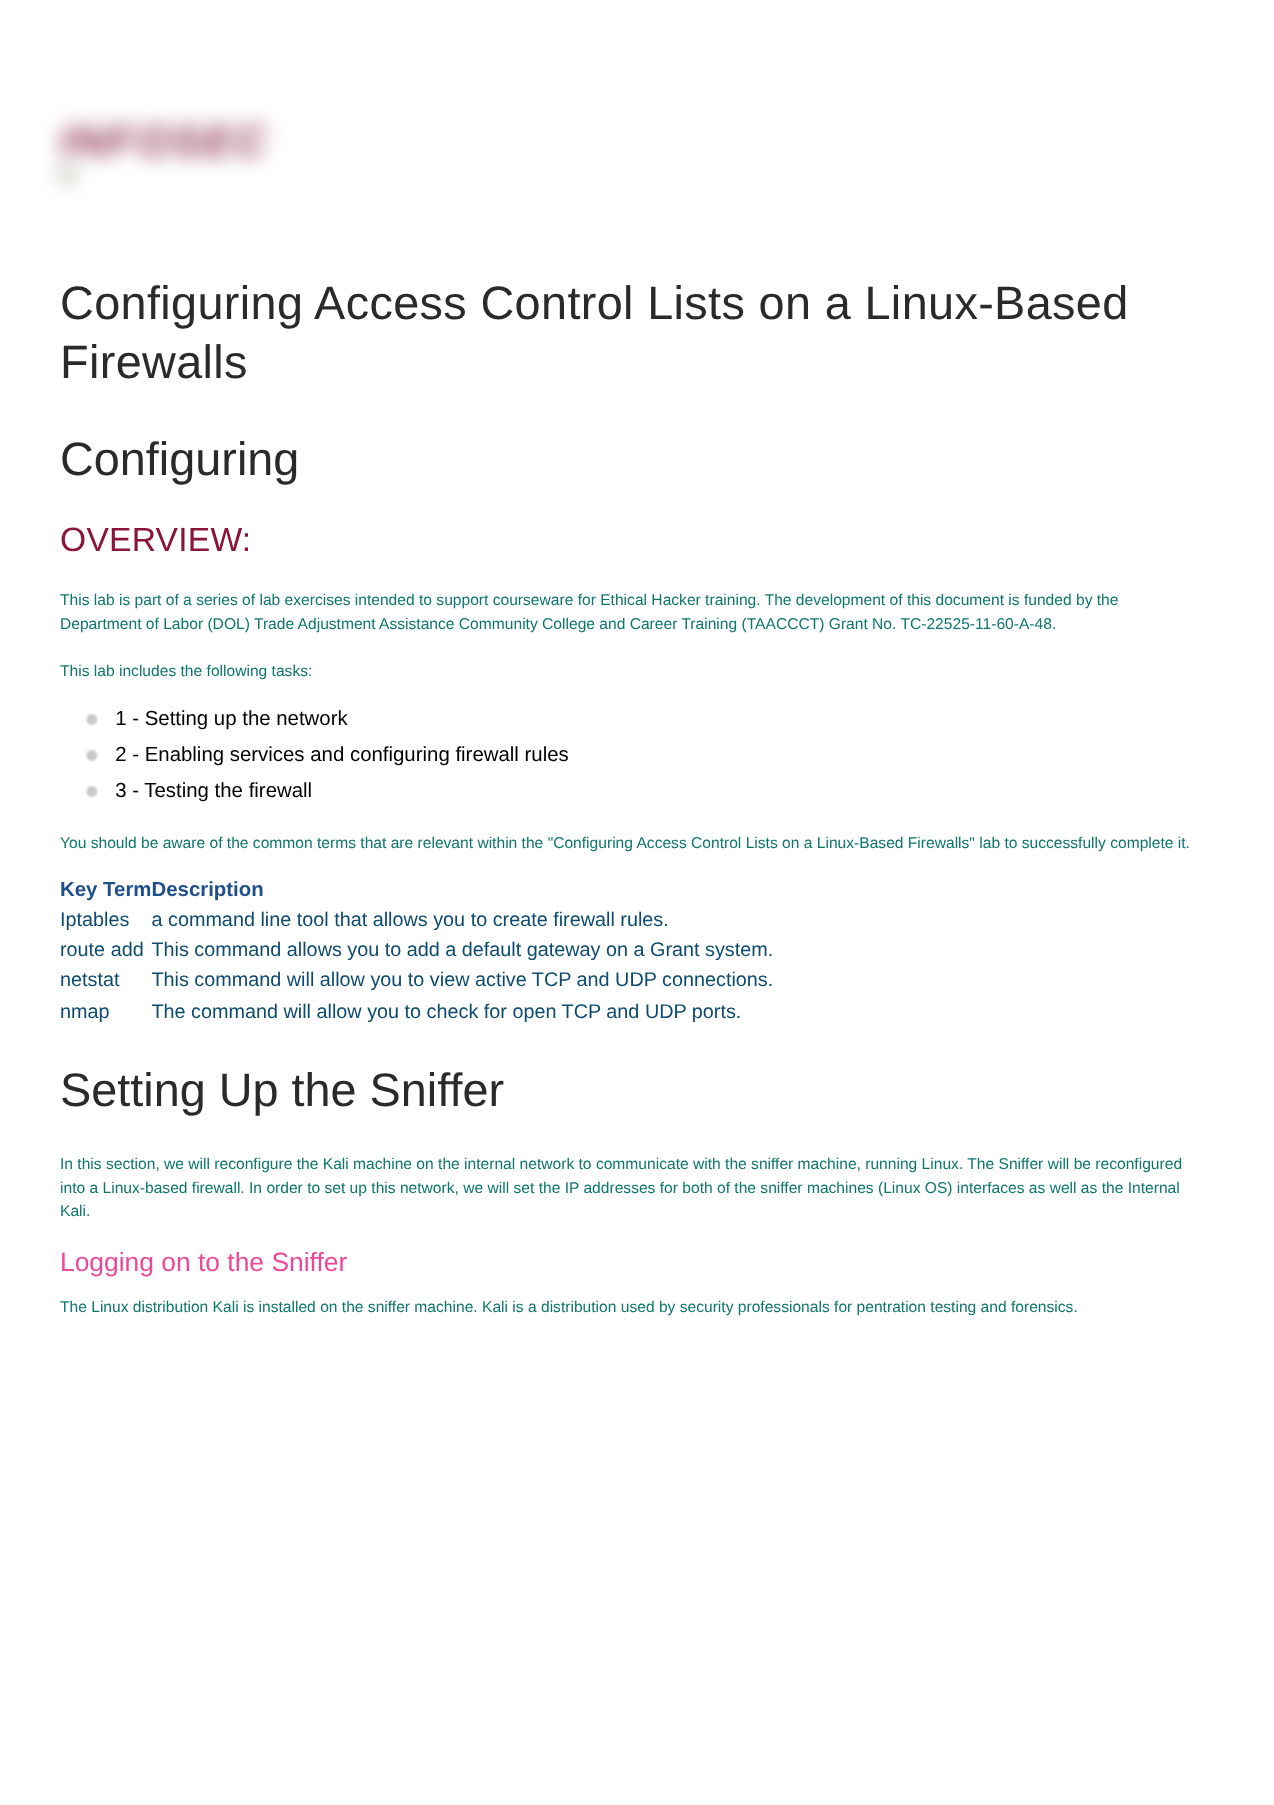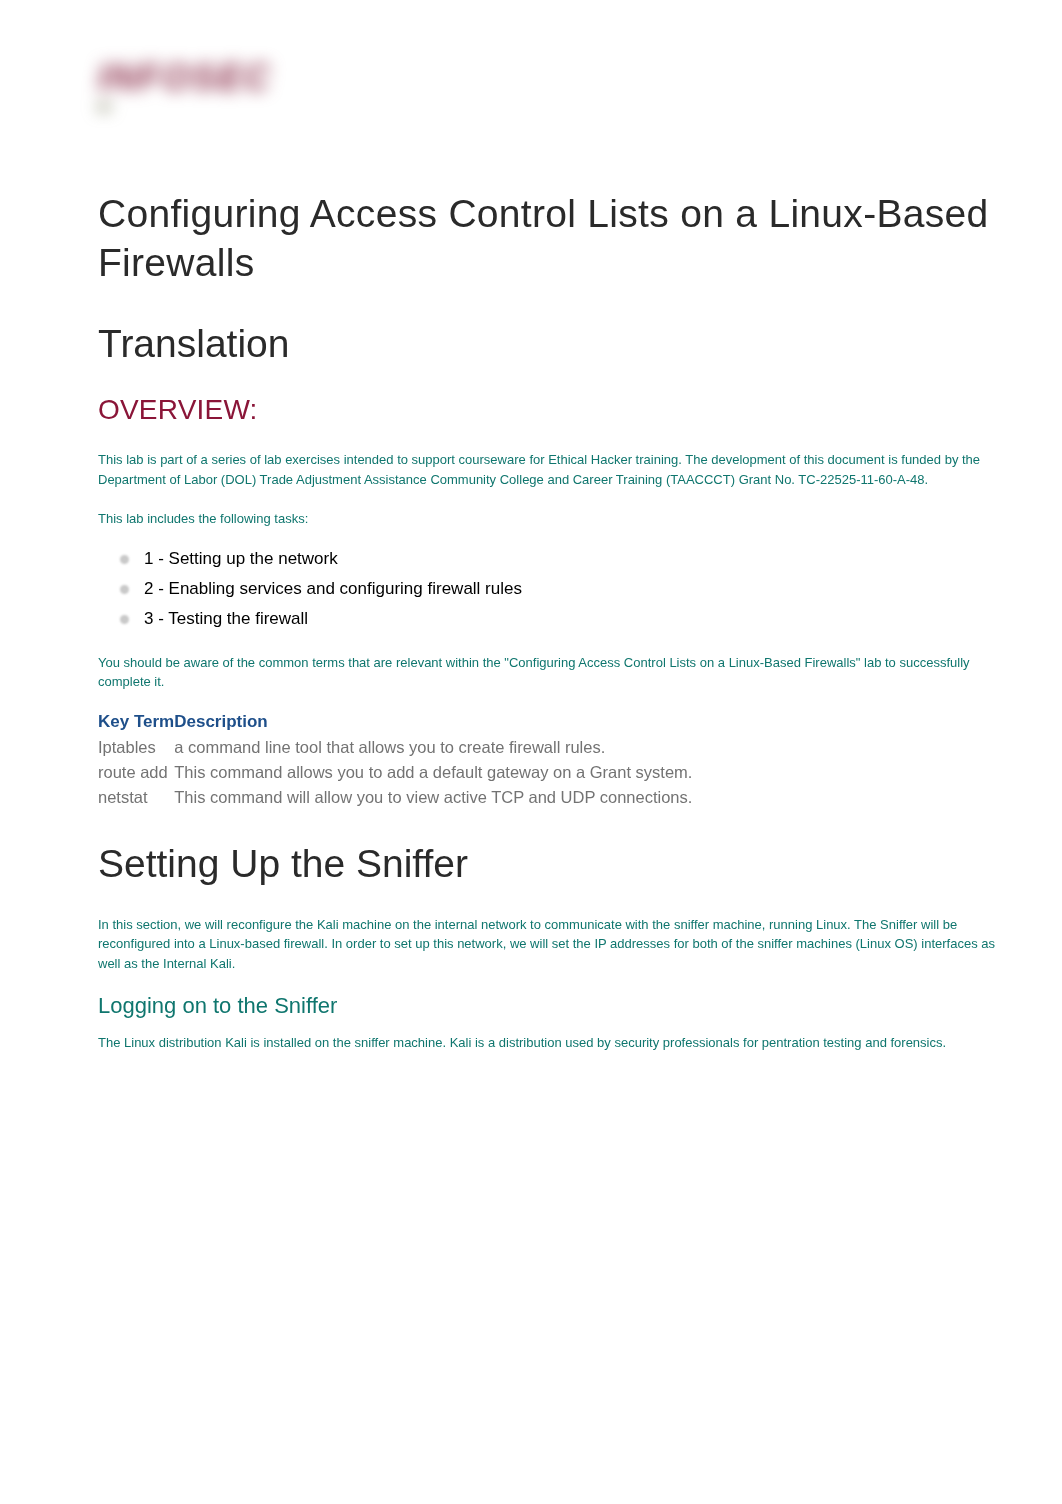--- a/index.html
+++ b/index.html
@@ -4,21 +4,22 @@
 <style>
   body {
     margin: 0;
     padding: 0;
     font-family: -apple-system, BlinkMacSystemFont, "Segoe UI", Arial, sans-serif;
     background: #ffffff;
     color: #212121;
     width: 1062px;
   }
   .page {
-    padding: 60px 66px 60px 98px;
+    padding: 60px 66px 60px 50px;
+    margin-top: 40px;
   }
   .logo-wrap {
     margin-bottom: 40px;
   }
   .logo {
     width: 210px;
     height: 90px;
     filter: blur(8px);
     display: inline-block;
   }
@@ -99,49 +100,49 @@
   table.terms th {
     text-align: left;
     font-weight: 700;
     color: #1e4f8a;
     padding: 0 0 3px 0;
     font-size: 17px;
   }
   table.terms td {
     vertical-align: top;
     padding: 1px 3px 1px 0;
-    color: #737373;
+    color: #0c4a6e;
     line-height: 1.4;
   }
   table.terms td.key {
     white-space: nowrap;
     padding-right: 4px;
   }
   h3.subsection {
     font-size: 22px;
     font-weight: 400;
-    color: #0f766e;
+    color: #ec4899;
     margin: 18px 0 14px 0;
   }
 </style>
 </head>
 <body>
 
 <div class="page">
 
   <div class="logo-wrap">
     <div class="logo">
       <span class="logo-top">INFOSEC</span>
       <span class="logo-bottom"></span>
     </div>
   </div>
 
   <h1 class="title">Configuring Access Control Lists on a Linux-Based Firewalls</h1>
 
-  <h1 class="section">Translation</h1>
+  <h1 class="section">Configuring</h1>
 
   <h2 class="overview">OVERVIEW:</h2>
 
   <p>This lab is part of a series of lab exercises intended to support courseware for Ethical Hacker training. The development of this document is funded by the Department of Labor (DOL) Trade Adjustment Assistance Community College and Career Training (TAACCCT) Grant No. TC-22525-11-60-A-48.</p>
   <p>This lab includes the following tasks:</p>
 
   <ul class="tasks">
     <li>1 - Setting up the network</li>
     <li>2 - Enabling services and configuring firewall rules</li>
     <li>3 - Testing the firewall</li>
@@ -162,20 +163,24 @@
         <td>a command line tool that allows you to create firewall rules.</td>
       </tr>
       <tr>
         <td class="key">route add</td>
         <td>This command allows you to add a default gateway on a Grant system.</td>
       </tr>
       <tr>
         <td class="key">netstat</td>
         <td>This command will allow you to view active TCP and UDP connections.</td>
       </tr>
+      <tr>
+        <td class="key">nmap</td>
+        <td>The command will allow you to check for open TCP and UDP ports.</td>
+      </tr>
     </tbody>
   </table>
 
   <h1 class="section">Setting Up the Sniffer</h1>
   <p>In this section, we will reconfigure the Kali machine on the internal network to communicate with the sniffer machine, running Linux. The Sniffer will be reconfigured into a Linux-based firewall. In order to set up this network, we will set the IP addresses for both of the sniffer machines (Linux OS) interfaces as well as the Internal Kali.</p>
 
   <h3 class="subsection">Logging on to the Sniffer</h3>
   <p>The Linux distribution Kali is installed on the sniffer machine. Kali is a distribution used by security professionals for pentration testing and forensics.</p>
 
 </div>

